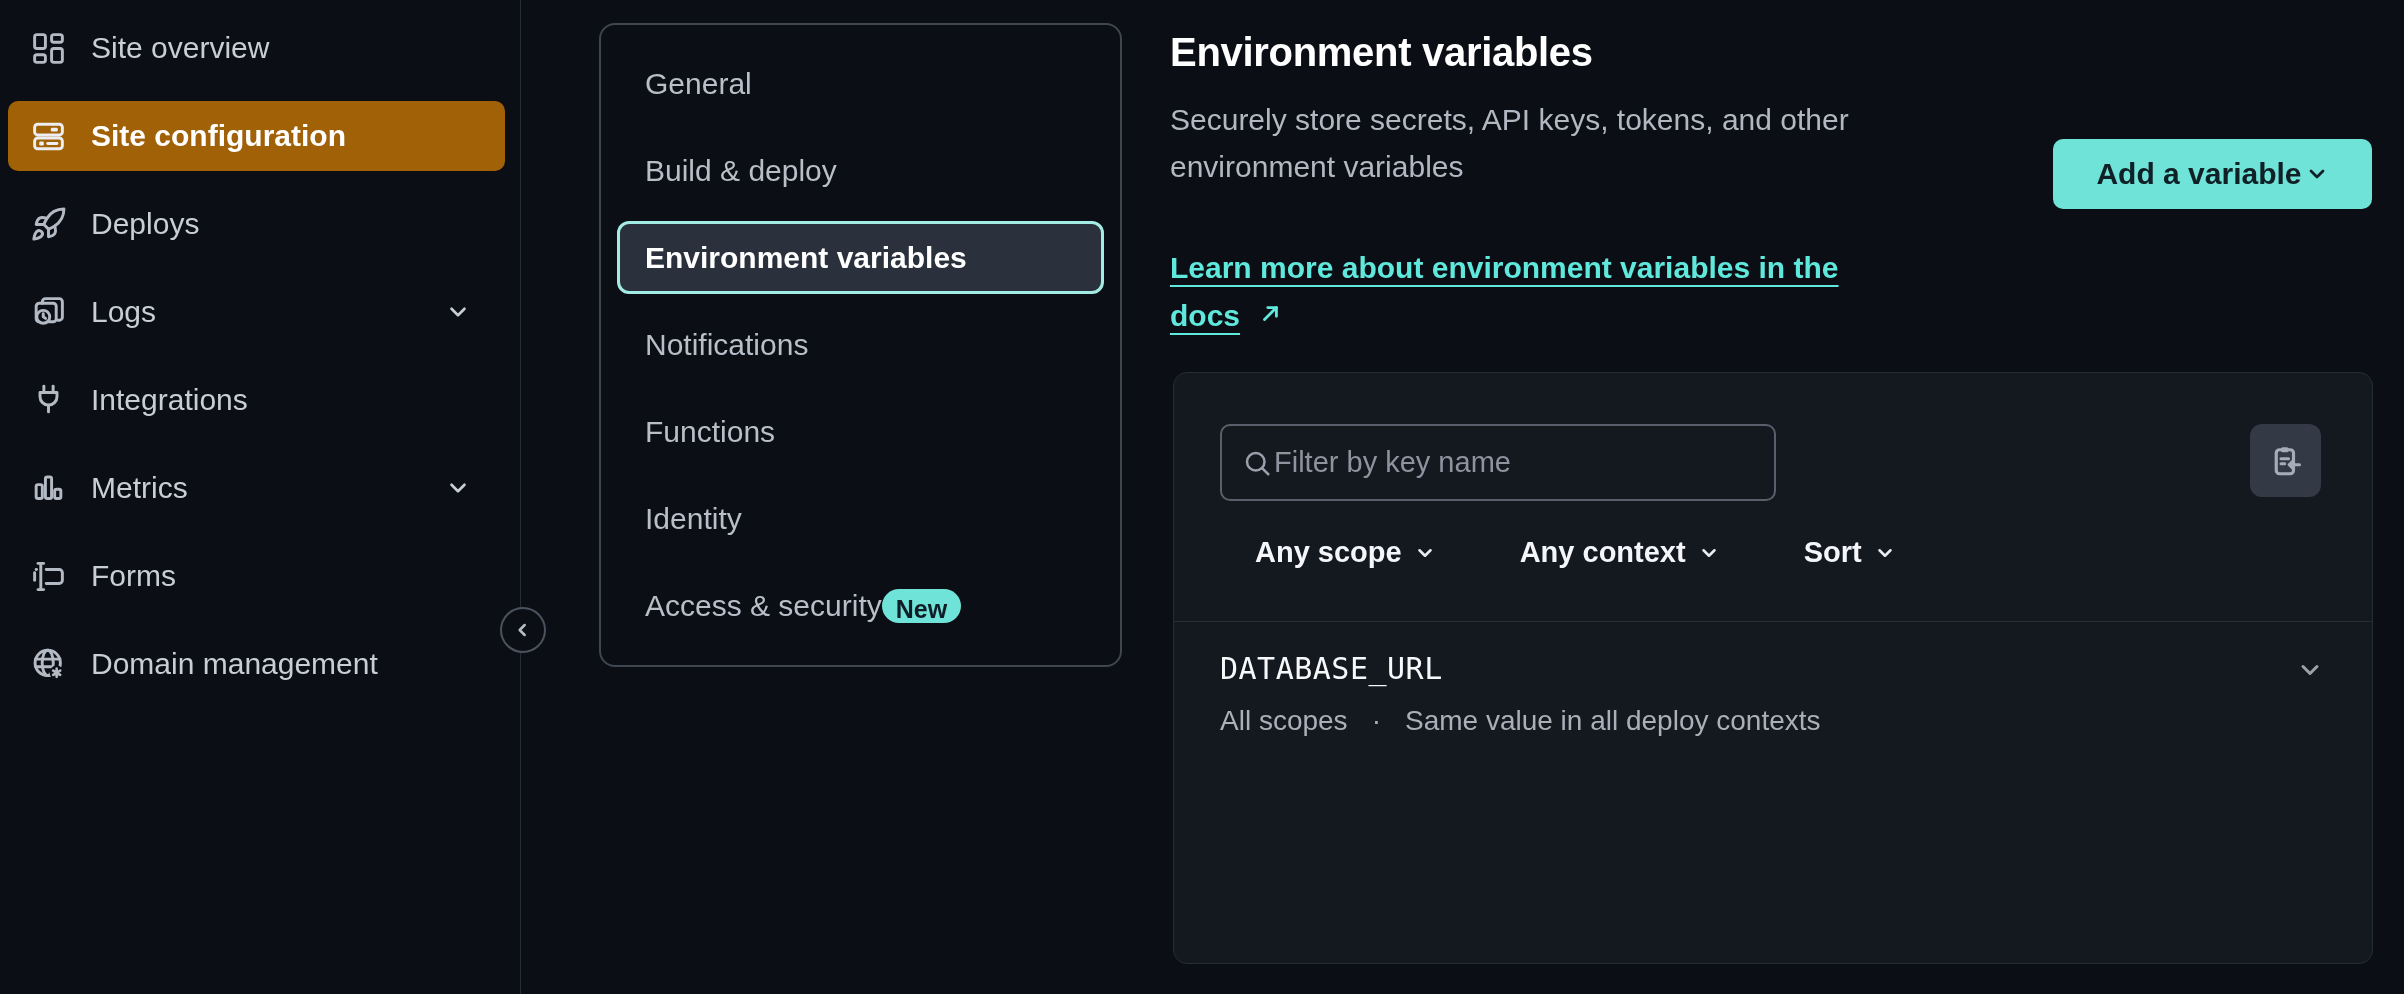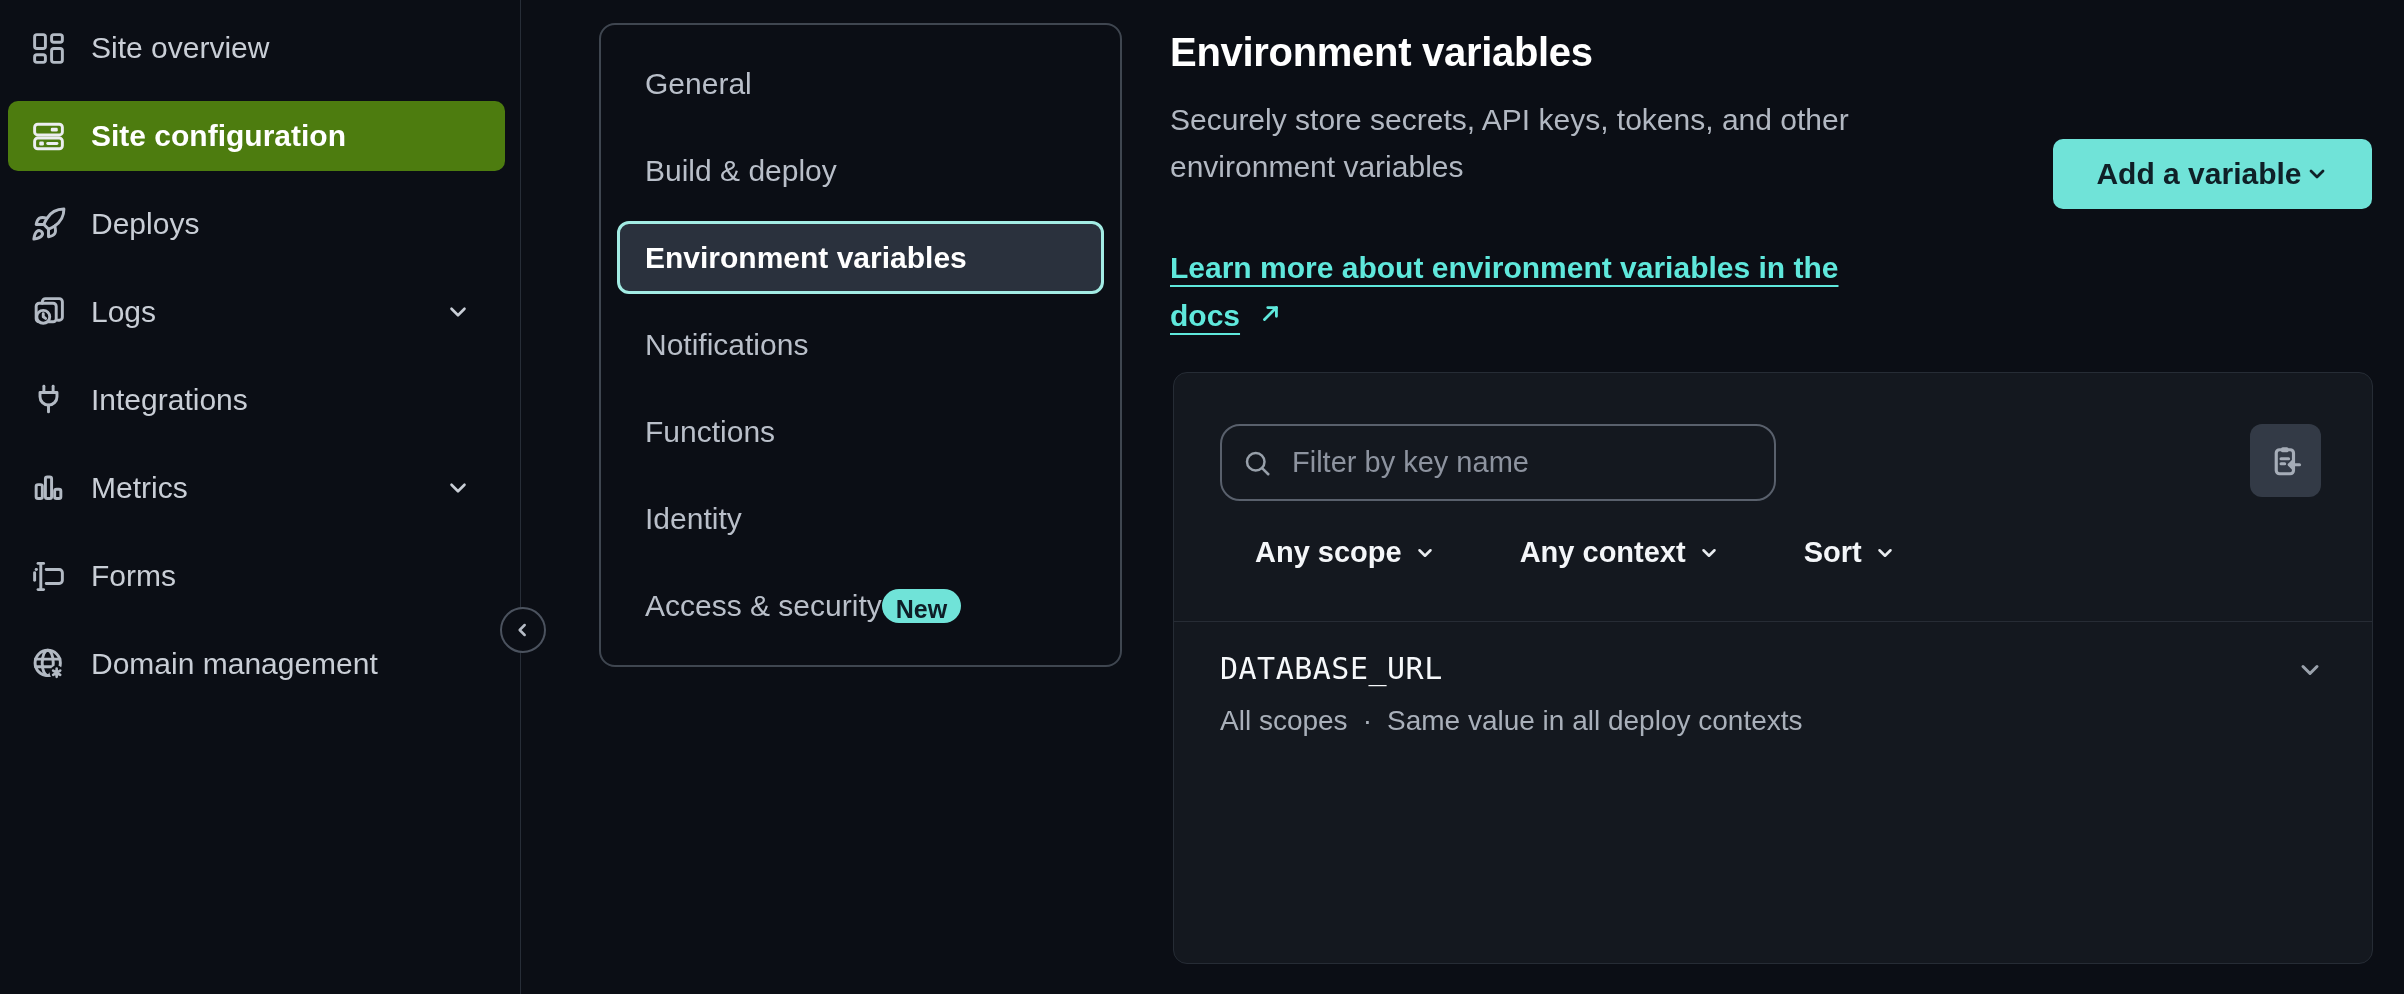--- a/index.html
+++ b/index.html
@@ -22,21 +22,21 @@
   }
   .side-item {
     display:flex; align-items:center;
     height:70px; margin-bottom:18px;
     padding-left:22px; gap:24px;
     border-radius:10px;
     font-size:30px; color:#c9ced6;
     cursor:pointer;
   }
   .side-item .icn { width:37px; height:37px; flex:none; color:#b3bac4; }
-  .side-item.active { background:#4d7c0f; color:#ffffff; font-weight:700; }
+  .side-item.active { background:#a16207; color:#ffffff; font-weight:700; }
   .side-item.active .icn { color:#eceef1; }
   .side-item .chev { margin-left:auto; margin-right:34px; color:#c9ced6; }
 
   .collapse-btn {
     position:absolute; left:500px; top:607px;
     width:46px; height:46px; border-radius:50%;
     background:#0b0e15; border:2px solid #4b525e;
     color:#b6bcc6; display:flex; align-items:center; justify-content:center;
     cursor:pointer; padding:0;
   }
@@ -94,22 +94,22 @@
 
   
   .panel {
     position:absolute; left:1173px; top:372px;
     width:1200px; height:592px; box-sizing:border-box;
     background:#14181f; border:1px solid #262c35; border-radius:14px;
   }
   .search-box {
     position:absolute; left:46px; top:51px;
     width:556px; height:77px; box-sizing:border-box;
-    border:2px solid #59606c; border-radius:20px;
-    display:flex; align-items:center; padding:0 20px; gap:18px;
+    border:2px solid #59606c; border-radius:10px;
+    display:flex; align-items:center; padding:0 20px; 
     color:#98a0aa;
   }
   .search-box input {
     flex:1; min-width:0; background:transparent; border:none; outline:none;
     color:#ffffff; font-size:29px; font-family:inherit;
   }
   .search-box input::placeholder { color:#8d939f; }
   .paste-btn {
     position:absolute; right:51px; top:51px;
     width:71px; height:73px; border:none; border-radius:12px;
@@ -132,21 +132,21 @@
   .var-key {
     position:absolute; left:46px; top:278px;
     font-family:"DejaVu Sans Mono","Liberation Mono",monospace;
     font-size:30px; color:#f6f8fa; letter-spacing:0.5px;
   }
   .var-chev {
     position:absolute; right:48px; top:283px; color:#9aa1ab; cursor:pointer;
   }
   .var-sub {
     position:absolute; left:46px; top:332px;
-    display:flex; align-items:center; gap:15px;
+    display:flex; align-items:center; gap:24px;
     font-size:28px; color:#a9b0ba;
   }
 </style>
 </head>
 <body>
 
 <aside class="sidebar">
 
   <div class="side-item">
     <span class="icn">

